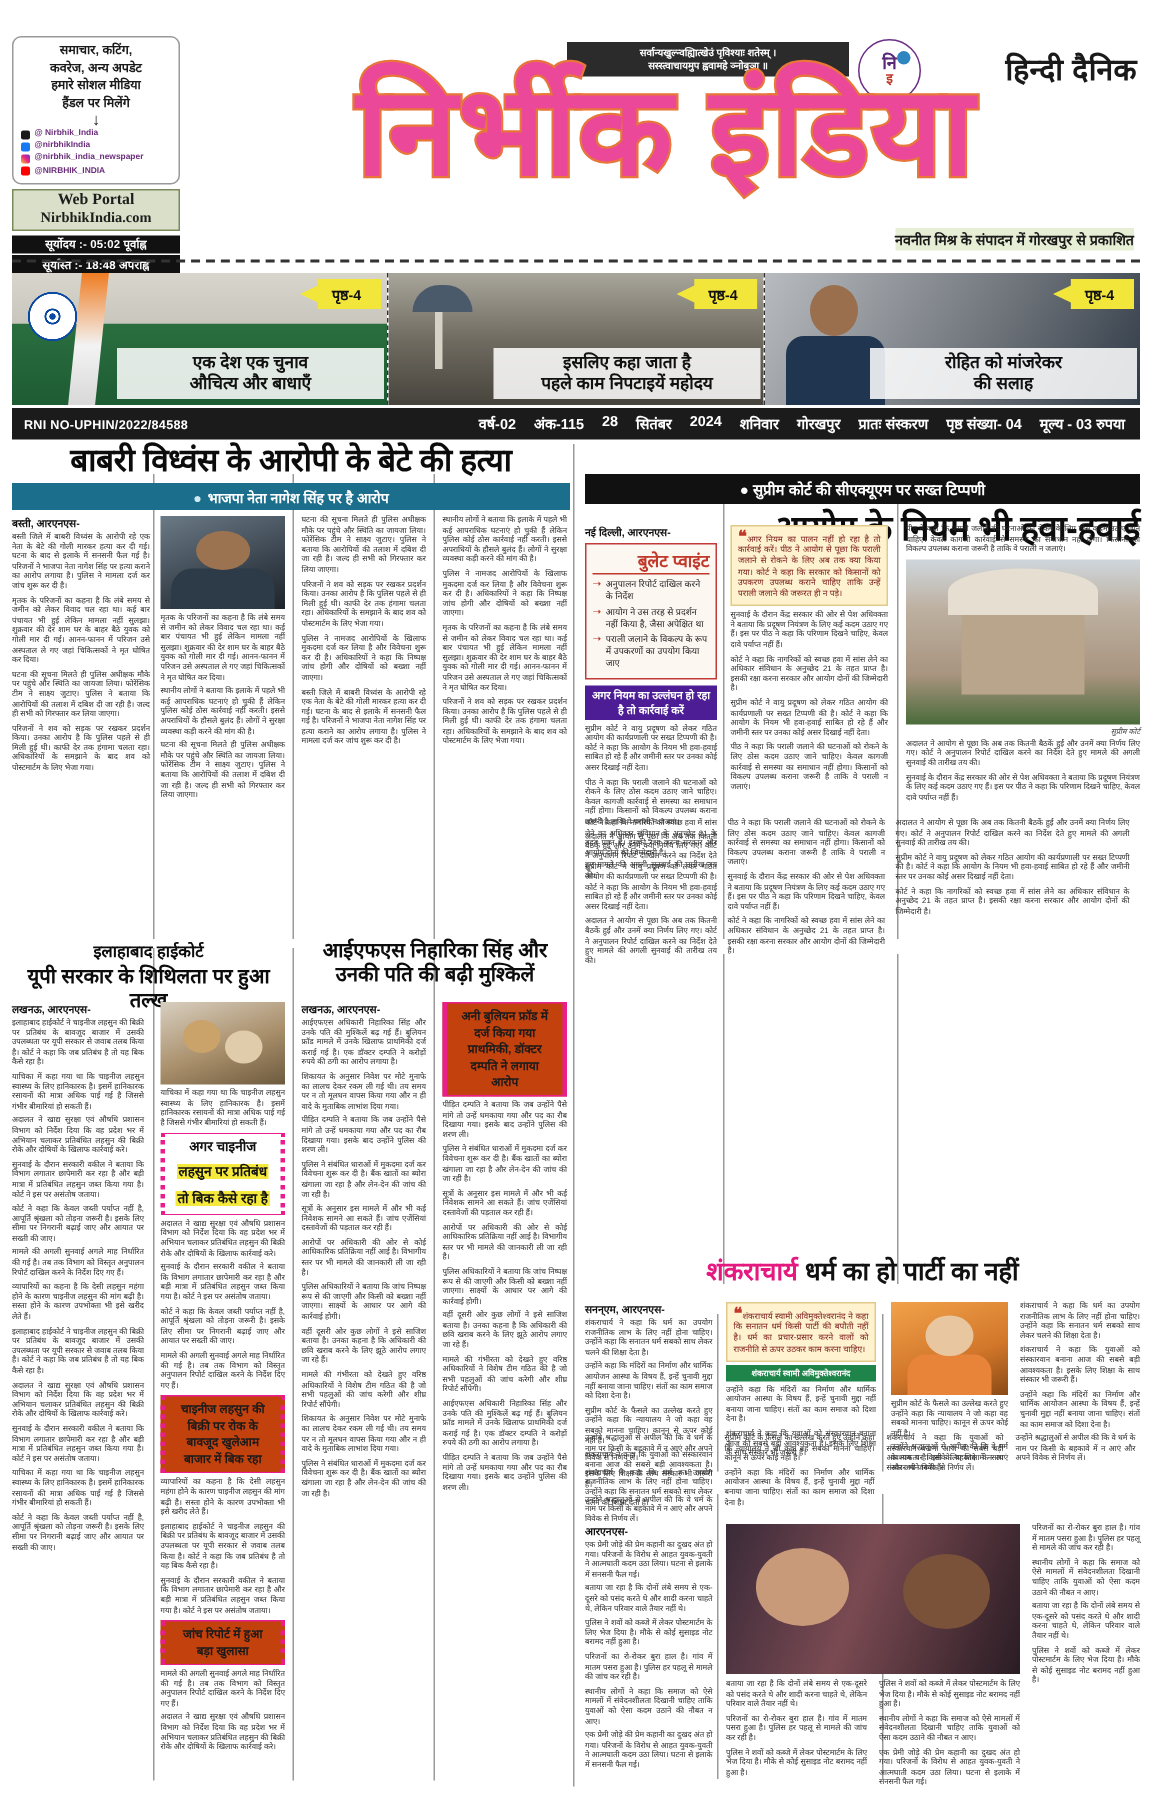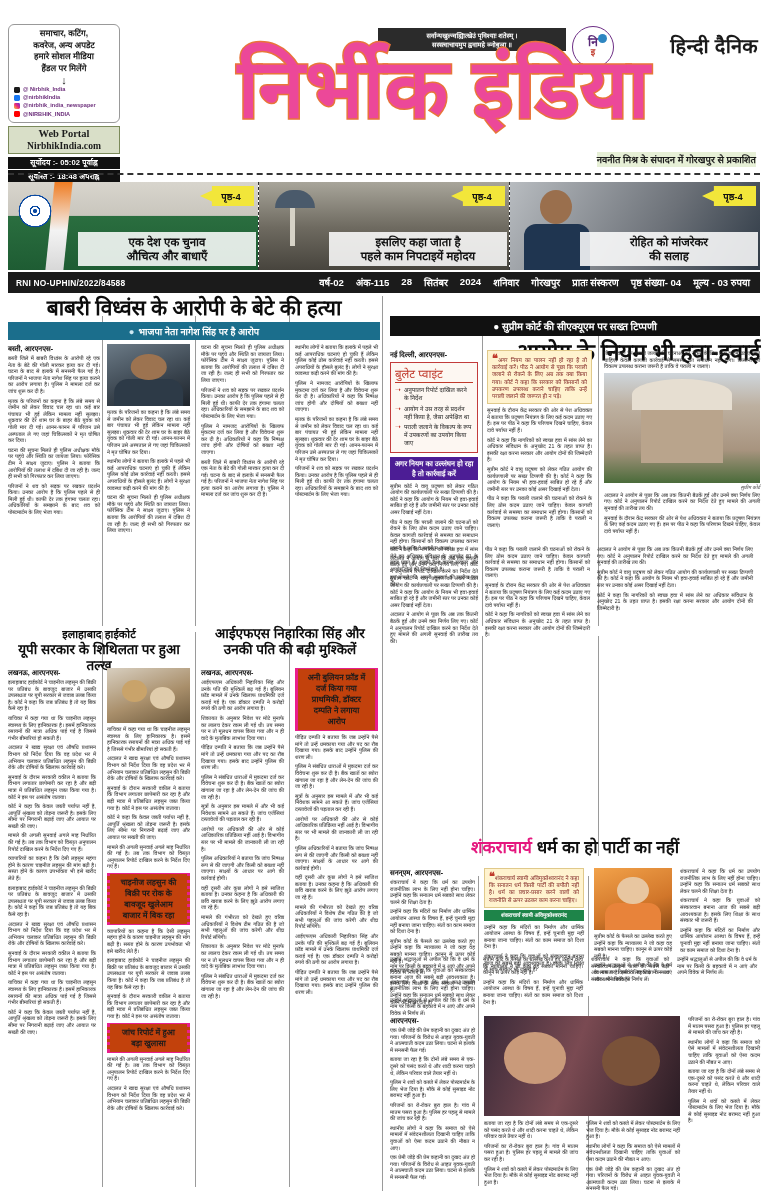--- a/index.html
+++ b/index.html
@@ -79,21 +79,21 @@
 
   .hl-main{font-size:21px;font-weight:bold;line-height:24px;color:#0c0c0c;letter-spacing:-.2px;}
   .subbar{background:#1b6e8c;color:#fff;font-size:9.4px;font-weight:bold;padding:2.5px 6px;text-align:center;margin-top:2px;}
   .subbar .dot{color:#cfe9f3;margin-right:4px;}
   .subbar-dark{background:#111;color:#fff;font-size:10px;font-weight:bold;padding:3px 6px;text-align:center;}
 
   .hl-sec{font-size:13.5px;font-weight:bold;line-height:16px;text-align:center;color:#0c0c0c;}
   .hl-sec .small{font-size:11px;}
 
   .bullet-box{border:1px solid #c23b3b;background:#fdf7f2;padding:3px 4px 2px;}
-  .bullet-title{text-align:left;font-size:11.5px;font-weight:normal;color:#c0392b;border-bottom:1.4px solid #c0392b;padding-bottom:1px;margin-bottom:3px;}
+  .bullet-title{text-align:right;font-size:11.5px;font-weight:bold;color:#c0392b;border-bottom:1.4px solid #c0392b;padding-bottom:1px;margin-bottom:3px;}
   .bullet-item{display:flex;gap:3px;font-size:6px;line-height:8px;color:#222;margin-bottom:2.5px;}
   .bullet-item .bi{color:#c0392b;font-size:7px;line-height:8px;flex:0 0 auto;}
   .redstrip{background:#4c1d95;color:#fff;font-size:7.2px;font-weight:bold;text-align:center;padding:1.6px 3px;margin-top:2px;}
 
   .pinkbox{border-left:3px solid #e91e8c;border-right:3px solid #e91e8c;border-top:1px solid #e91e8c;border-bottom:1px solid #e91e8c;background:#c2410c;padding:3px 4px;text-align:center;}
   .pinkbox div{font-size:8px;font-weight:bold;line-height:11px;color:#1b1b1b;}
   .pinkbox.dotted{border-left:3px dotted #e91e8c;border-right:3px dotted #e91e8c;}
 
   .yellowline{background:#f5e93b;display:inline;font-size:9px;font-weight:bold;line-height:12.5px;color:#111;box-decoration-break:clone;padding:0 1px;}
   .ybox{text-align:center;border-top:1px solid #e91e8c;border-bottom:1px solid #e91e8c;border-left:3px dotted #e91e8c;border-right:3px dotted #e91e8c;padding:2px 3px;}
@@ -394,20 +394,25 @@
         <p>याचिका में कहा गया था कि चाइनीज लहसुन स्वास्थ्य के लिए हानिकारक है। इसमें हानिकारक रसायनों की मात्रा अधिक पाई गई है जिससे गंभीर बीमारियां हो सकती हैं।</p>
         <p>कोर्ट ने कहा कि केवल जब्ती पर्याप्त नहीं है, आपूर्ति श्रृंखला को तोड़ना जरूरी है। इसके लिए सीमा पर निगरानी बढ़ाई जाए और आयात पर सख्ती की जाए।</p>
       </div>
     </div>
 
     <div style="position:absolute;left:99px;top:372px;width:83px;">
       <div class="photo ph-onion" style="height:55px;margin-bottom:3px;"></div>
       <div class="bodytext">
         <p>याचिका में कहा गया था कि चाइनीज लहसुन स्वास्थ्य के लिए हानिकारक है। इसमें हानिकारक रसायनों की मात्रा अधिक पाई गई है जिससे गंभीर बीमारियां हो सकती हैं।</p>
       </div>
+      <div class="ybox" style="margin:3px 0;">
+        <div class="plain">अगर चाइनीज</div>
+        <div><span class="yellowline">लहसुन पर प्रतिबंध</span></div>
+        <div><span class="yellowline">तो बिक कैसे रहा है</span></div>
+      </div>
       <div class="bodytext">
         <p>अदालत ने खाद्य सुरक्षा एवं औषधि प्रशासन विभाग को निर्देश दिया कि वह प्रदेश भर में अभियान चलाकर प्रतिबंधित लहसुन की बिक्री रोके और दोषियों के खिलाफ कार्रवाई करे।</p>
         <p>सुनवाई के दौरान सरकारी वकील ने बताया कि विभाग लगातार छापेमारी कर रहा है और बड़ी मात्रा में प्रतिबंधित लहसुन जब्त किया गया है। कोर्ट ने इस पर असंतोष जताया।</p>
         <p>कोर्ट ने कहा कि केवल जब्ती पर्याप्त नहीं है, आपूर्ति श्रृंखला को तोड़ना जरूरी है। इसके लिए सीमा पर निगरानी बढ़ाई जाए और आयात पर सख्ती की जाए।</p>
         <p>मामले की अगली सुनवाई अगले माह निर्धारित की गई है। तब तक विभाग को विस्तृत अनुपालन रिपोर्ट दाखिल करने के निर्देश दिए गए हैं।</p>
       </div>
       <div class="pinkbox dotted" style="margin:3px 0;">
         <div>चाइनीज लहसुन की</div>
         <div>बिक्री पर रोक के</div>
         <div>बावजूद खुलेआम</div>

